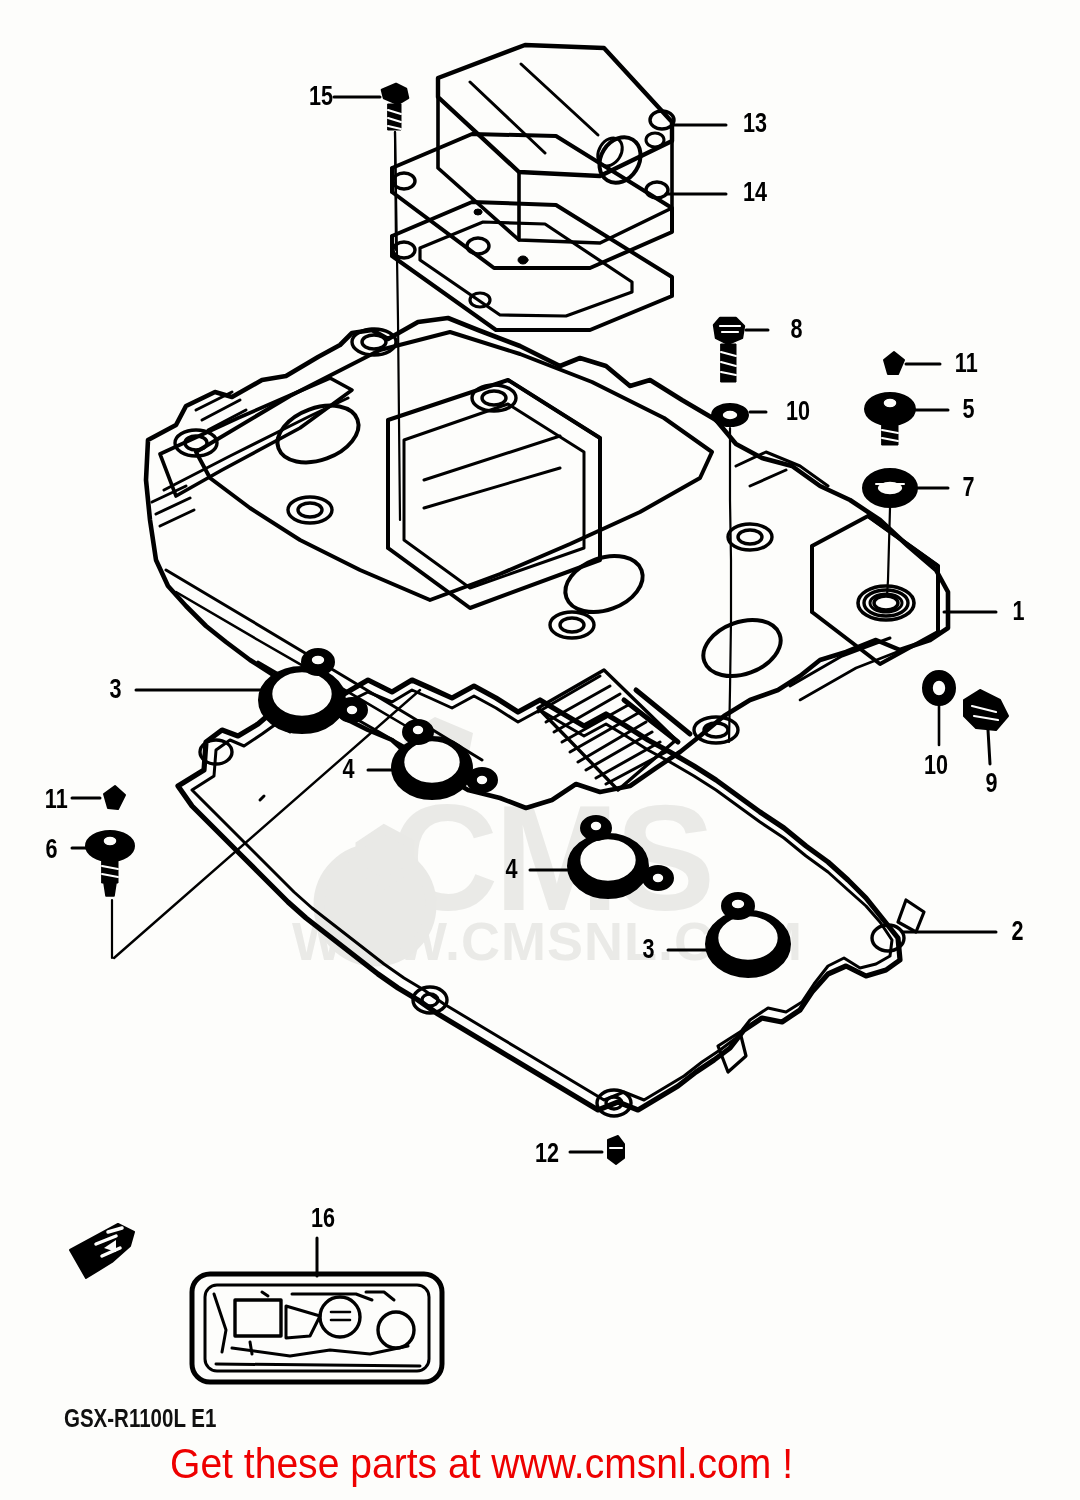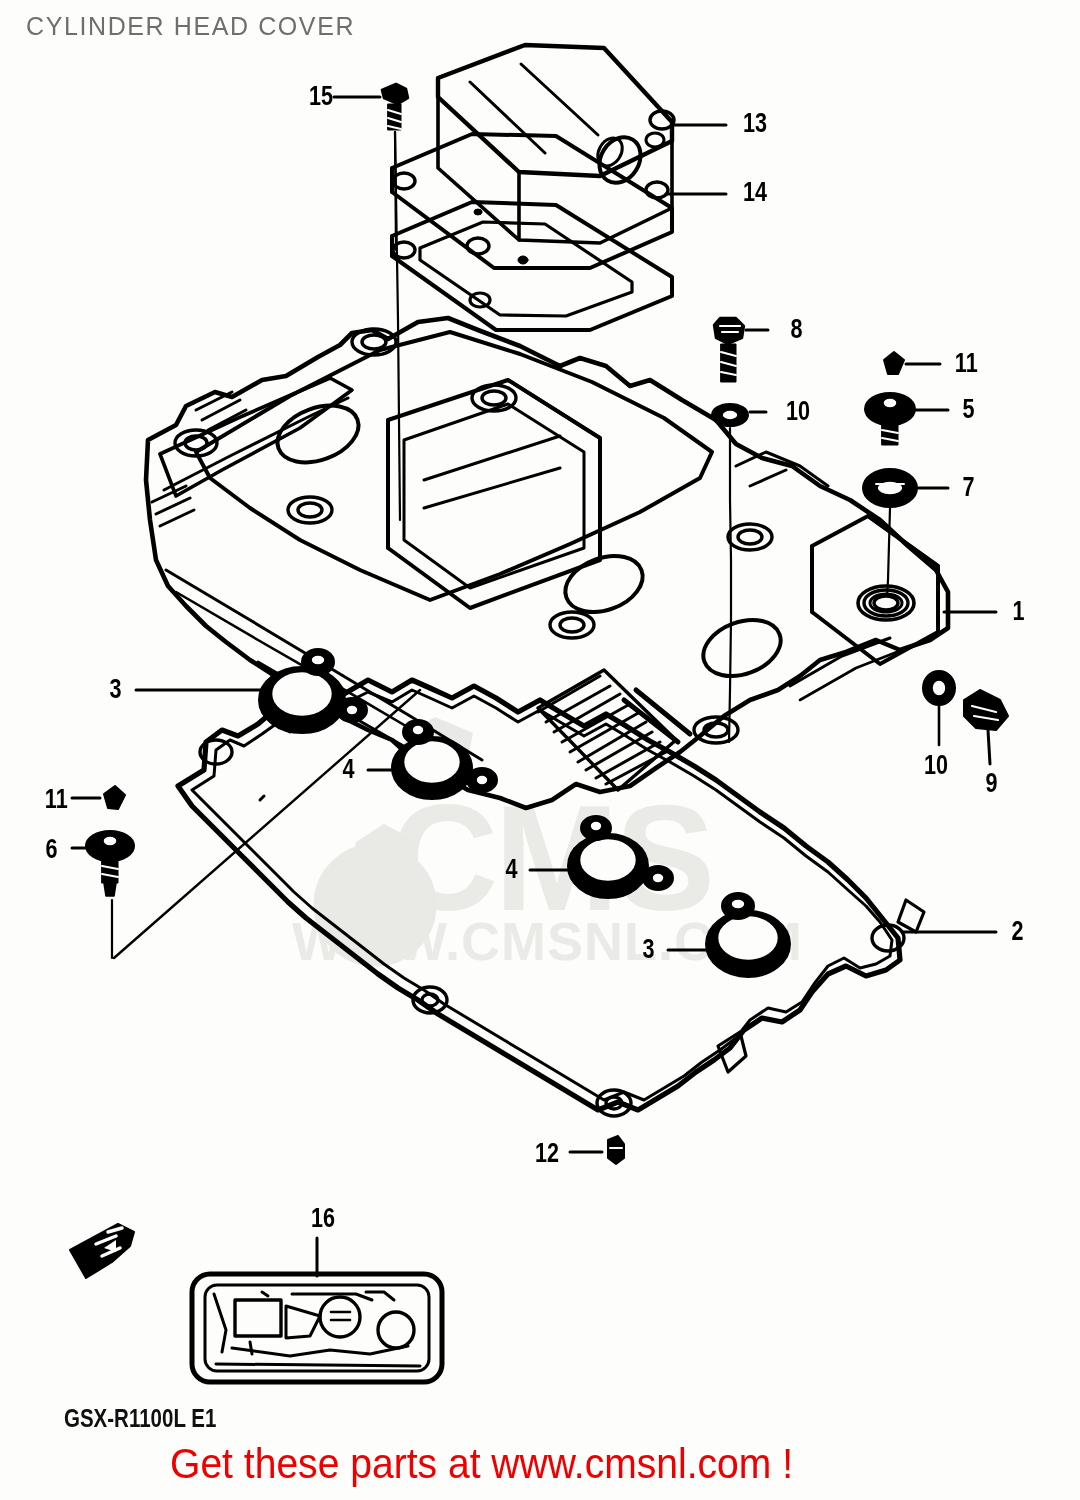--- a/index.html
+++ b/index.html
@@ -45,21 +45,20 @@
     fill:#eaeae7;
     font-family:"Liberation Sans", sans-serif;
     font-weight:bold;
   }
 </style>
 </head>
 <body>
 
 <div id="sheet">
 
-  <div class="title">CYLINDER HEAD COVER</div>
 
   <svg class="art" viewBox="0 0 1080 1500">
     <defs>
       <g id="stroke-defaults"></g>
     </defs>
 
     <g>
 
       <path class="wm" d="M405 735 l30 -18 l38 16 l-6 30 l-28 18 l-36 -18 z"></path>
       <text class="wmtxt" x="390" y="910" font-size="150" letter-spacing="-4">CMS</text>

